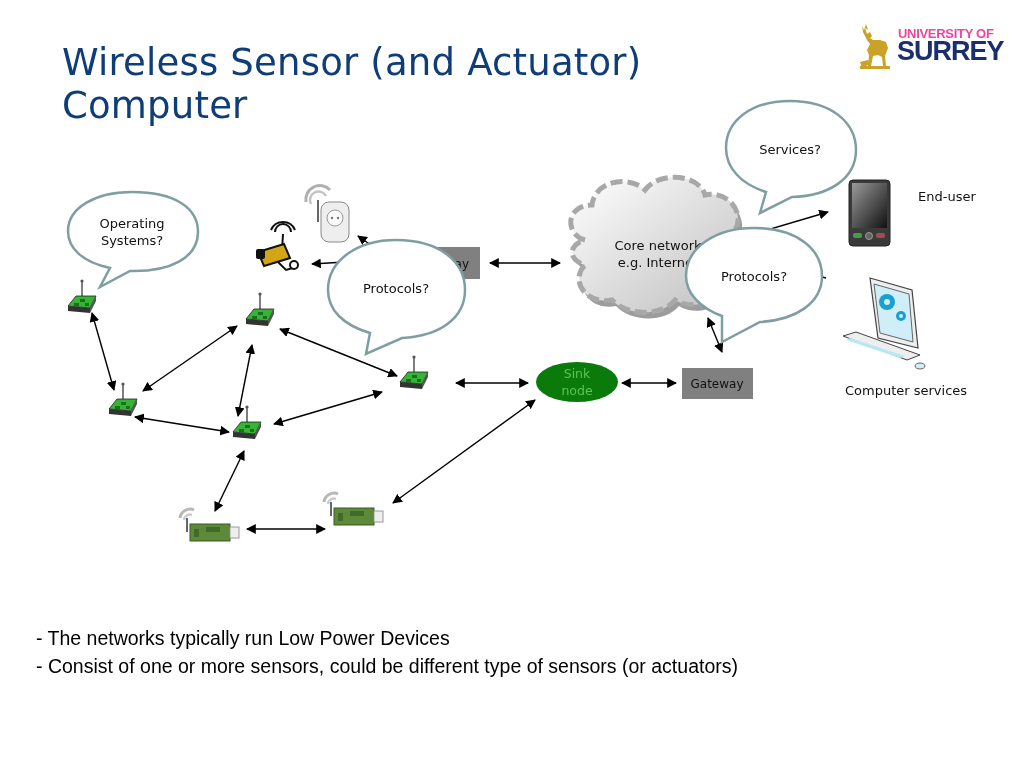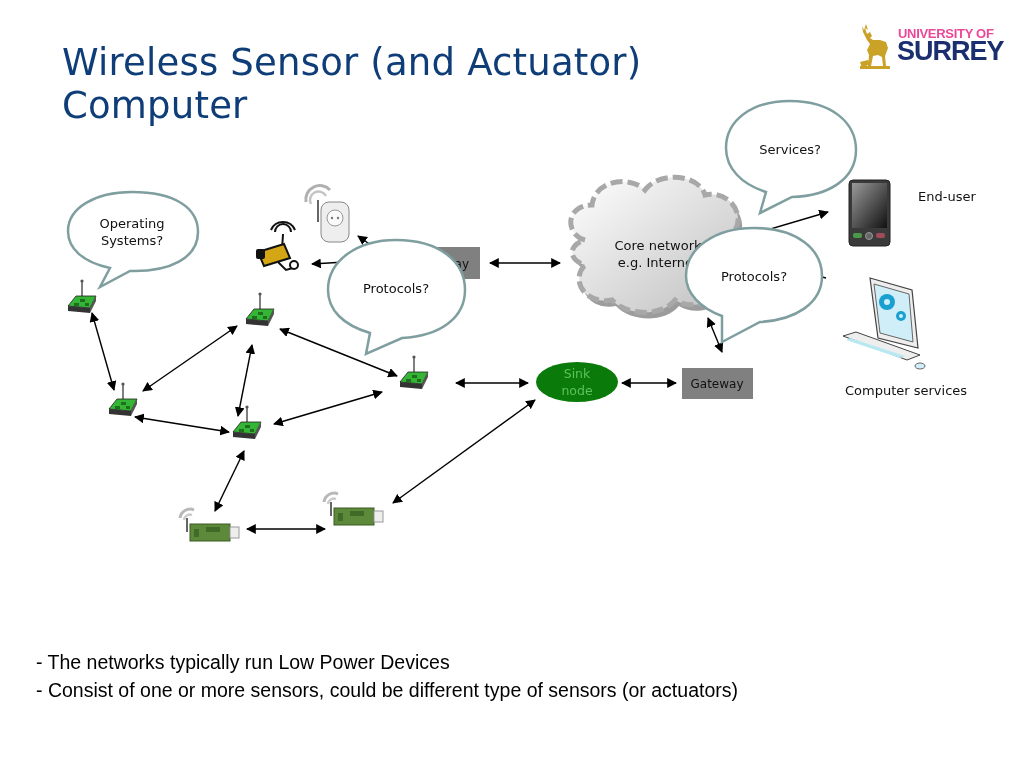--- a/index.html
+++ b/index.html
@@ -4,21 +4,21 @@
 <style>
   html, body { margin:0; padding:0; background:#ffffff; }
   body { width:1024px; height:768px; position:relative; overflow:hidden; font-family:"DejaVu Sans", sans-serif; }
   .title { position:absolute; left:62px; top:30px; color:#0f3d78; font-family:"DejaVu Sans", sans-serif; font-size:37px; line-height:43px; font-weight:normal; letter-spacing:0.2px;margin-top:11px; }
   .title span { display:block; }
   .logo { position:absolute; left:858px; top:22px; width:150px; height:50px; }
   .logo-text1 { position:absolute; left:40px; top:4px; color:#ec4899; font-family:"Liberation Sans", sans-serif; font-size:13px; font-weight:bold; letter-spacing:-0.3px; }
   .logo-text2 { position:absolute; left:39px; top:14px; color:#1b2f6e; font-family:"Liberation Sans", sans-serif; font-size:27px; font-weight:bold; letter-spacing:-1px; transform:scaleY(1.05); }
   svg#diagram { position:absolute; left:0; top:0; }
   .lbl { font-family:"DejaVu Sans", sans-serif; fill:#111; }
-  .bullets { position:absolute; left:36px; top:648px; font-family:"Liberation Sans", sans-serif; font-size:19.5px; color:#000; line-height:28px; }
+  .bullets { position:absolute; left:36px; top:624px; font-family:"Liberation Sans", sans-serif; font-size:19.5px; color:#000; line-height:28px; }
   .bullets div { white-space:nowrap; }
 </style>
 </head>
 <body>
 
 <div class="title">
   <span>Wireless Sensor (and Actuator)</span>
   <span>Computer</span>
 </div>
 

